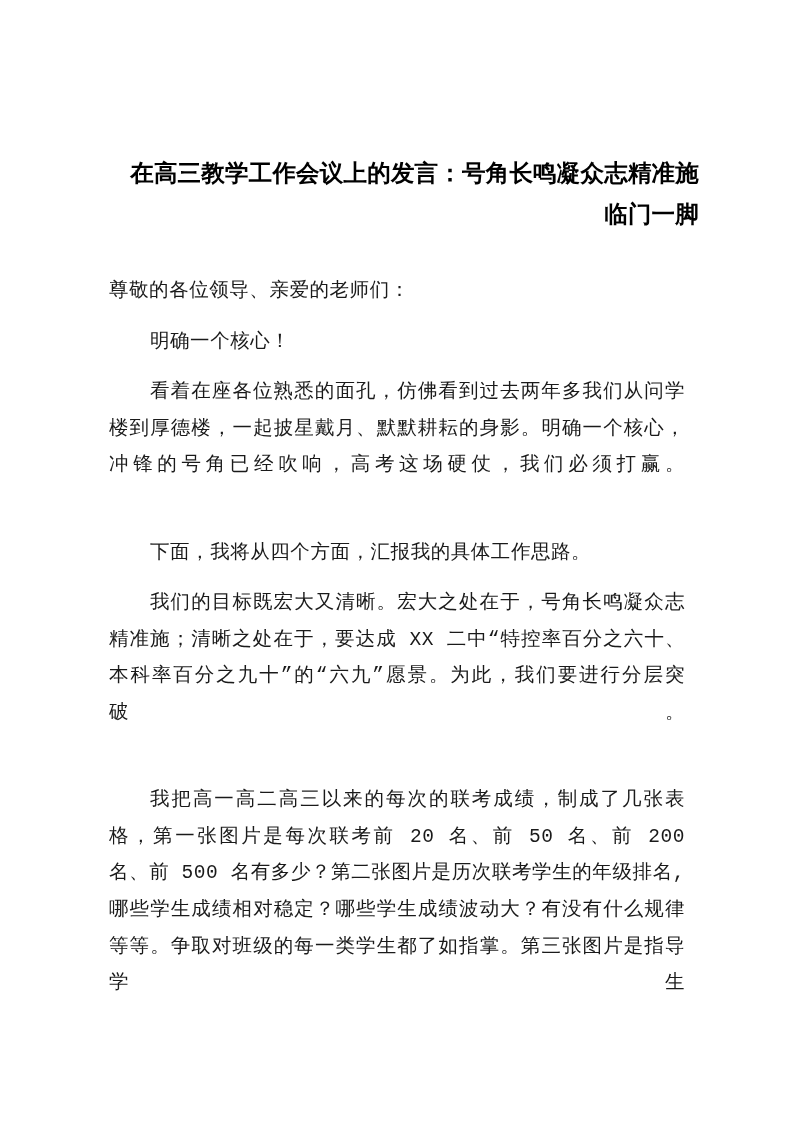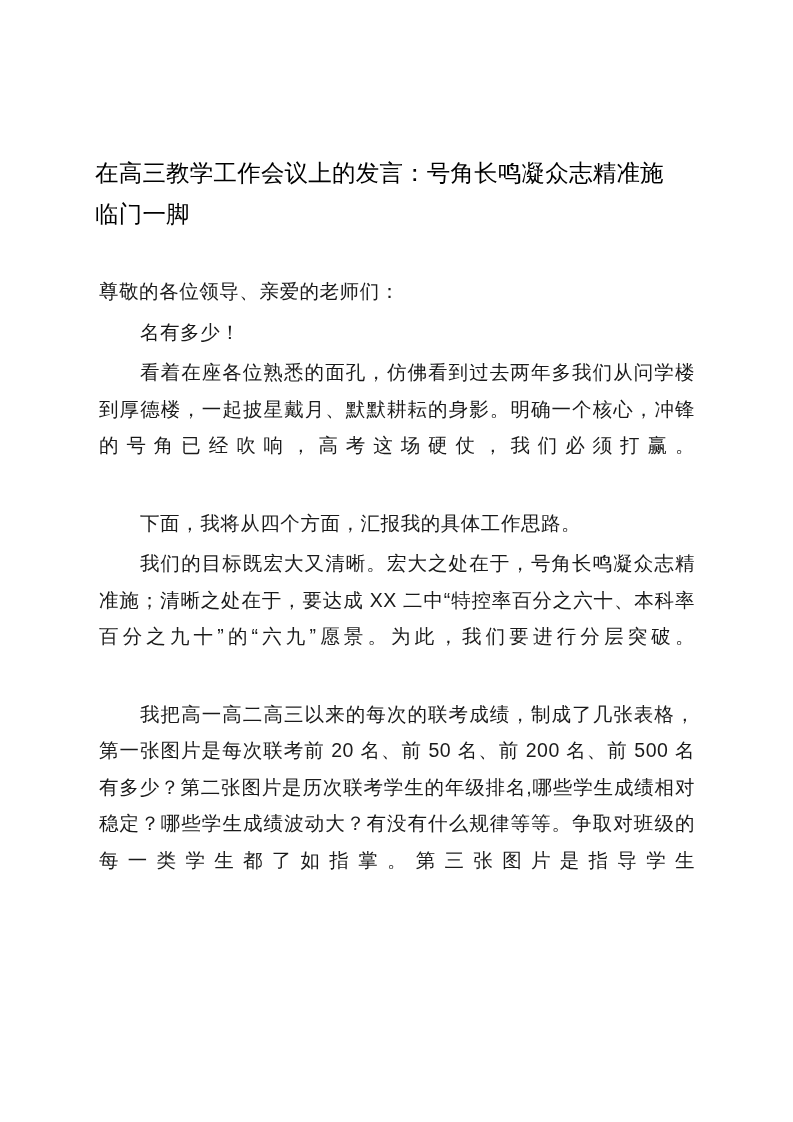--- a/index.html
+++ b/index.html
@@ -23,38 +23,38 @@
     left: 95px;
     top: 0;
     width: 604px;
   }
 
   
   .doc-title {
     margin: 0;
     padding: 0;
     font-family: "DejaVu Sans", "Liberation Sans", sans-serif;
-    font-weight: 400;
+    font-weight: 700;
     font-size: 23.5px;
     line-height: 41px;
     color: #000000;
-    text-align: left;
+    text-align: right;
     letter-spacing: 0.2px;
     padding-top: 153px;
   }
 
   
   .body-block {
     margin-top: 38px;
   }
 
   p.para {
-    margin: 4px;
+    margin: 14px;
     padding: 0;
-    font-family: Liberation Sans, sans-serif;
+    font-family: Liberation Mono, monospace;
     font-size: 19.5px;
     line-height: 36.6px;
     color: #1a1a1a;
     text-align: justify;
     text-justify: inter-character;
     letter-spacing: 0.55px;
     text-indent: 0;
     font-weight: 400;
   }
 
@@ -83,21 +83,21 @@
 <div class="page">
 
   <div class="content">
 
     <h1 class="doc-title"><span>在高三教学工作会议上的发言：号角长鸣凝众志精准施</span><br><span>临门一脚</span></h1>
 
     <div class="body-block">
 
       <p class="para nostretch">尊敬的各位领导、亲爱的老师们：</p>
 
-      <p class="para indent nostretch">名有多少！</p>
+      <p class="para indent nostretch">明确一个核心！</p>
 
       <p class="para indent">看着在座各位熟悉的面孔，仿佛看到过去两年多我们从问学楼到厚德楼，一起披星戴月、默默耕耘的身影。明确一个核心，冲锋的号角已经吹响，高考这场硬仗，我们必须打赢。</p>
 
 
       <p class="para indent nostretch">下面，我将从四个方面，汇报我的具体工作思路。</p>
 
 
       <p class="para indent">我们的目标既宏大又清晰。宏大之处在于，号角长鸣凝众志精准施；清晰之处在于，要达成 XX 二中“特控率百分之六十、本科率百分之九十”的“六九”愿景。为此，我们要进行分层突破。</p>
 
       <p class="para indent">我把高一高二高三以来的每次的联考成绩，制成了几张表格，第一张图片是每次联考前 20 名、前 50 名、前 200 名、前 500 名有多少？第二张图片是历次联考学生的年级排名,哪些学生成绩相对稳定？哪些学生成绩波动大？有没有什么规律等等。争取对班级的每一类学生都了如指掌。第三张图片是指导学生</p>

